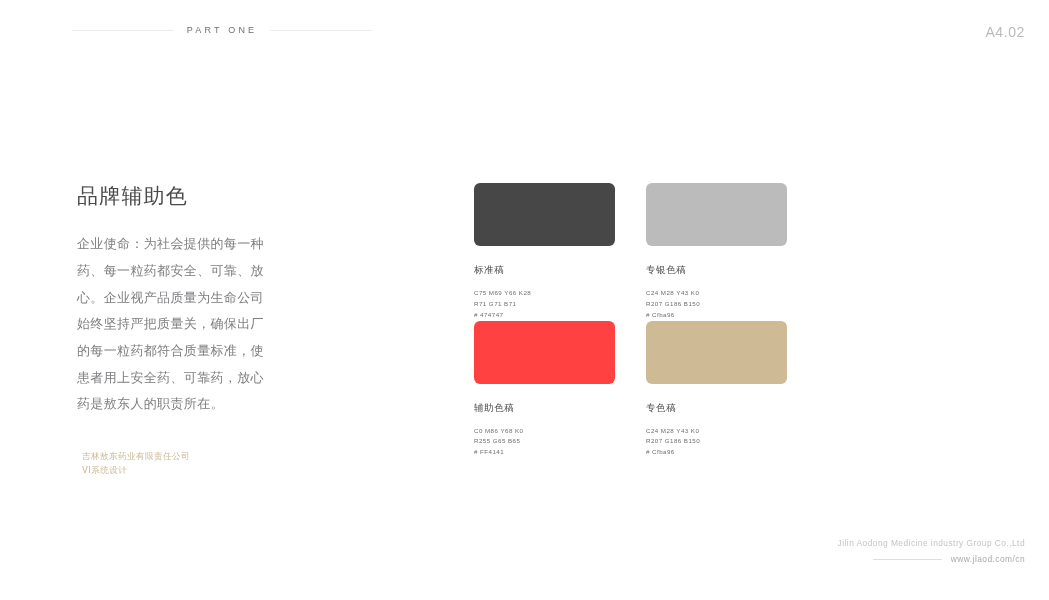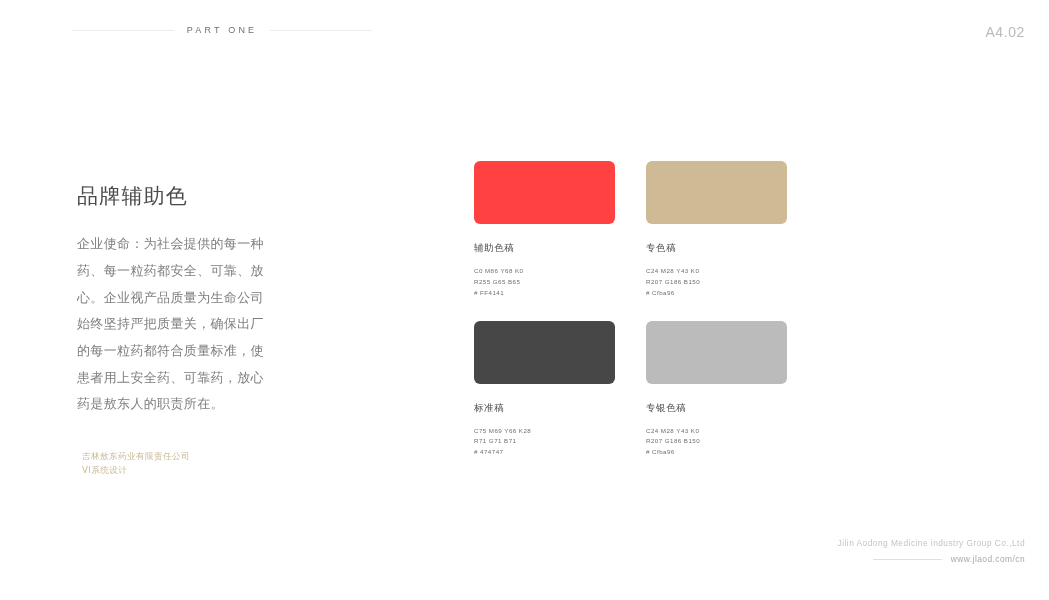--- a/index.html
+++ b/index.html
@@ -167,59 +167,59 @@
     <p class="mission">企业使命：为社会提供的每一种药、每一粒药都安全、可靠、放心。企业视产品质量为生命公司始终坚持严把质量关，确保出厂的每一粒药都符合质量标准，使患者用上安全药、可靠药，放心药是敖东人的职责所在。</p>
   </div>
 
   <div class="company-block">
     <div>吉林敖东药业有限责任公司</div>
     <div>VI系统设计</div>
   </div>
 
   <div class="swatch-grid">
 
+    <div class="swatch-row second">
+
+      <div class="swatch-cell">
+        <div class="swatch-chip" style="background: rgb(71, 71, 71);"></div>
+        <div class="swatch-name">标准稿</div>
+        <div class="swatch-codes">
+          <div>C75  M69  Y66  K28</div>
+          <div>R71  G71  B71</div>
+          <div># 474747</div>
+        </div>
+      </div>
+
+      <div class="swatch-cell">
+        <div class="swatch-chip" style="background: rgb(187, 187, 187);"></div>
+        <div class="swatch-name">专银色稿</div>
+        <div class="swatch-codes">
+          <div>C24  M28  Y43  K0</div>
+          <div>R207  G186  B150</div>
+          <div># Cfba96</div>
+        </div>
+      </div>
+
+    </div>
+
     <div class="swatch-row first">
 
       <div class="swatch-cell">
         <div class="swatch-chip" style="background: rgb(255, 65, 65);"></div>
         <div class="swatch-name">辅助色稿</div>
         <div class="swatch-codes">
           <div>C0  M86  Y68  K0</div>
           <div>R255  G65  B65</div>
           <div># FF4141</div>
         </div>
       </div>
 
       <div class="swatch-cell">
         <div class="swatch-chip" style="background: rgb(207, 186, 150);"></div>
         <div class="swatch-name">专色稿</div>
-        <div class="swatch-codes">
-          <div>C24  M28  Y43  K0</div>
-          <div>R207  G186  B150</div>
-          <div># Cfba96</div>
-        </div>
-      </div>
-
-    </div>
-
-    <div class="swatch-row second">
-
-      <div class="swatch-cell">
-        <div class="swatch-chip" style="background: rgb(71, 71, 71);"></div>
-        <div class="swatch-name">标准稿</div>
-        <div class="swatch-codes">
-          <div>C75  M69  Y66  K28</div>
-          <div>R71  G71  B71</div>
-          <div># 474747</div>
-        </div>
-      </div>
-
-      <div class="swatch-cell">
-        <div class="swatch-chip" style="background: rgb(187, 187, 187);"></div>
-        <div class="swatch-name">专银色稿</div>
         <div class="swatch-codes">
           <div>C24  M28  Y43  K0</div>
           <div>R207  G186  B150</div>
           <div># Cfba96</div>
         </div>
       </div>
 
     </div>
 
   </div>

